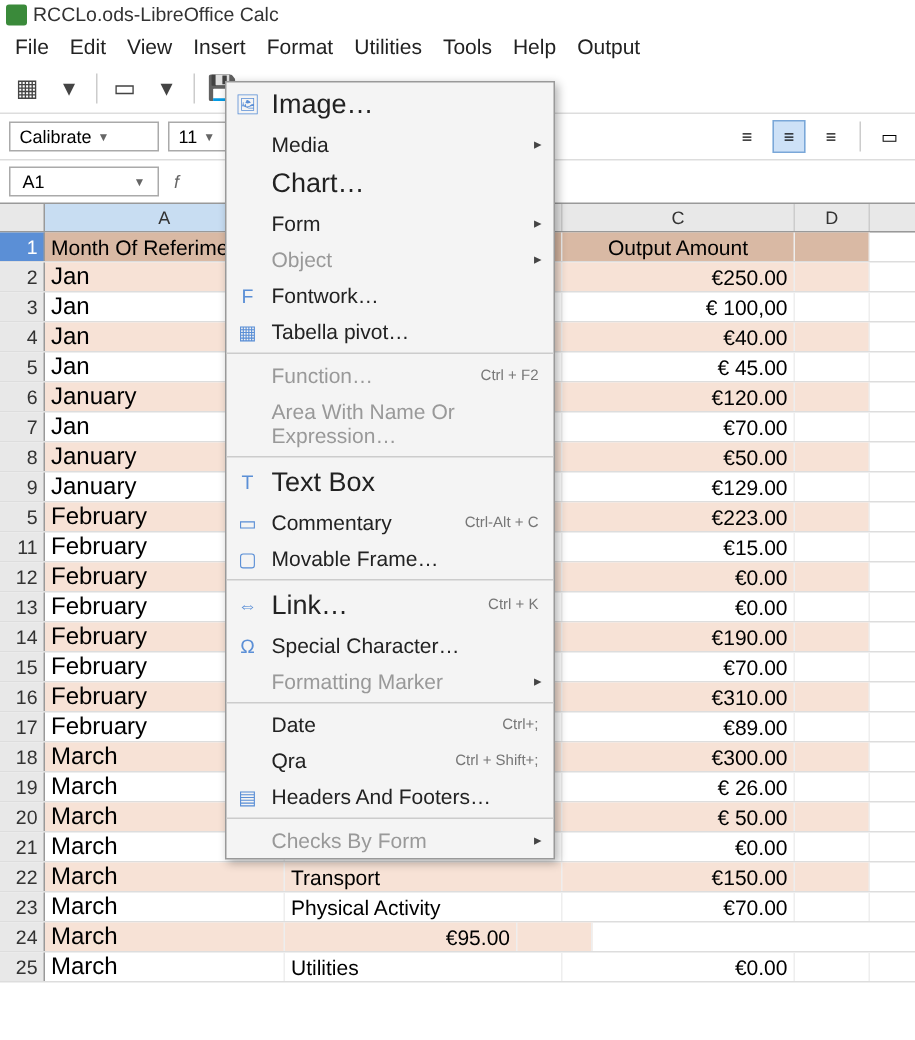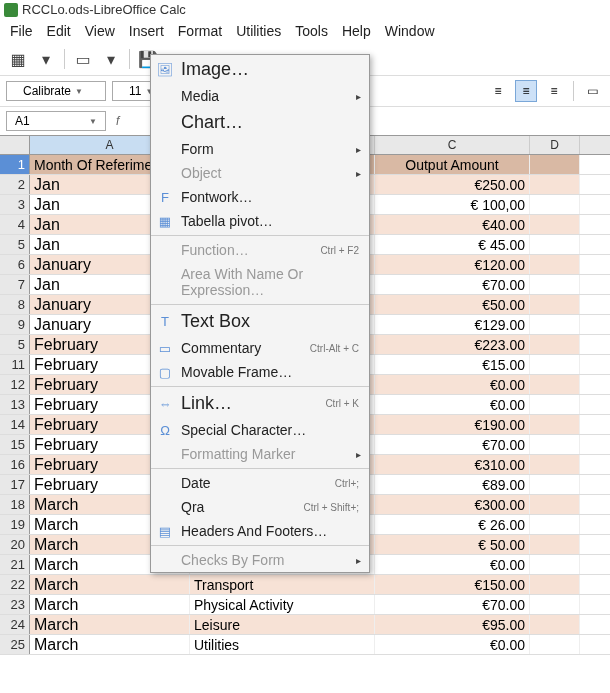--- a/index.html
+++ b/index.html
@@ -52,21 +52,21 @@
     .tb-sep { width: 1px; height: 20px; background: #ccc; margin: 0 2px; }
     .fmt-row {
       display: flex;
       align-items: center;
       gap: 6px;
       padding: 4px 6px;
       border-bottom: 1px solid #ddd;
     }
     .font-name, .font-size {
       border: 1px solid #aaa;
-      padding: 2px 16px;
+      padding: 2px 6px;
       background: #fff;
       font-size: 12px;
       display: flex;
       align-items: center;
       gap: 4px;
     }
     .font-name { width: 100px; }
     .font-size { width: 40px; }
     .dd-arrow { font-size: 8px; color: #666; }
     .align-btn {
@@ -203,21 +203,21 @@
 
 <div class="menubar" id="menubar">
     <span>File</span>
     <span>Edit</span>
     <span>View</span>
     <span>Insert</span>
     <span>Format</span>
     <span>Utilities</span>
     <span>Tools</span>
     <span>Help</span>
-    <span>Window</span>
+    <span>Output</span>
   </div>
 
 <div class="toolbar">
   <span class="tb-btn">▦</span>
     <span class="tb-btn">▾</span>
   <span class="tb-sep"></span>
   <span class="tb-btn">▭</span>
     <span class="tb-btn">▾</span>
   <span class="tb-sep"></span>
   <span class="tb-btn">💾</span>
@@ -415,21 +415,20 @@
       <div class="row">
         <div class="rownum">23</div>
         <div class="cell cell-a">March</div>
         <div class="cell cell-b">Physical Activity</div>
         <div class="cell cell-c">€70.00</div>
         <div class="cell cell-d"></div>
       </div>
       <div class="row odd">
         <div class="rownum">24</div>
         <div class="cell cell-a">March</div>
-        <div class="cell cell-b">Leisure</div>
         <div class="cell cell-c">€95.00</div>
         <div class="cell cell-d"></div>
       </div>
       <div class="row">
         <div class="rownum">25</div>
         <div class="cell cell-a">March</div>
         <div class="cell cell-b">Utilities</div>
         <div class="cell cell-c">€0.00</div>
         <div class="cell cell-d"></div>
       </div>

